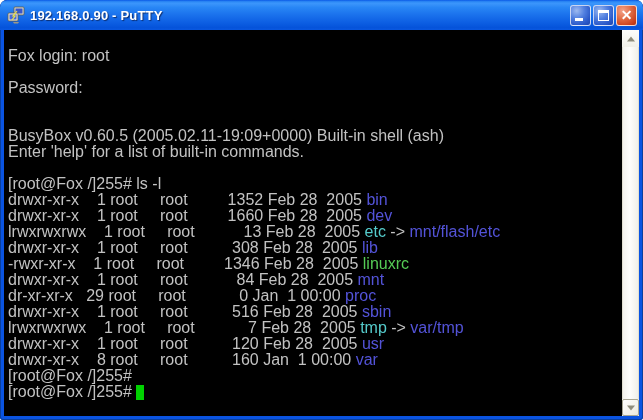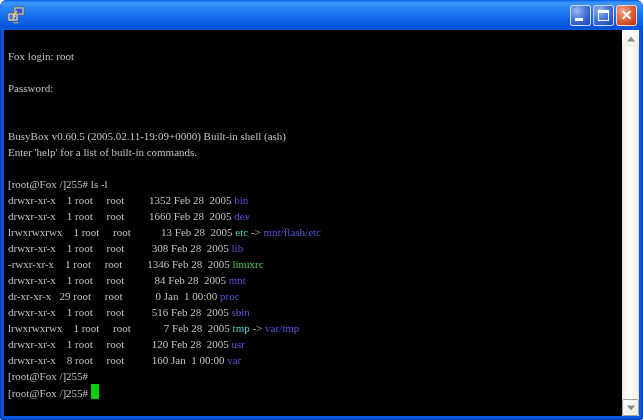--- a/index.html
+++ b/index.html
@@ -52,22 +52,22 @@
     font-family:"Liberation Sans",sans-serif;
   }
   
   .terminal{
     position:absolute;left:4px;right:4px;top:30px;bottom:4px;
     background:var(--terminal_bg,#000);
     overflow:hidden;
   }
   .term-lines{
     position:absolute;left:4px;top:2px;right:21px;bottom:0;
-    font-family:Liberation Serif, serif;
-    font-size:11px;line-height:16px;
+    font-family:Liberation Sans, sans-serif;
+    font-size:16px;line-height:16px;
     color:var(--terminal_fg,#c2c2c2);
     white-space:pre;
   }
   .tline{height:16px;}
   .c-dir{color:var(--dir,#5353d8);margin-top:16px;}
   .c-link{color:var(--link,#55cccc);}
   .c-exec{color:var(--exec,#55cc55);}
   .cursor{
     display:inline-block;width:8px;height:15px;
     background:var(--cursor,#00d200);vertical-align:text-bottom;
@@ -113,20 +113,21 @@
 
   <div class="titlebar">
     <svg class="app-icon" viewBox="0 0 18 18">
       <rect x="7" y="1" width="10" height="8" rx="1" fill="#d9d7c8" stroke="#5a5a50" stroke-width="0.8"></rect>
       <rect x="8.5" y="2.5" width="7" height="5" fill="#3856c8"></rect>
       <rect x="1" y="7" width="10" height="8" rx="1" fill="#e6e4d6" stroke="#5a5a50" stroke-width="0.8"></rect>
       <rect x="2.5" y="8.5" width="7" height="5" fill="#4a6ad8"></rect>
       <path d="M6 16 L12 16 L11 17.5 L7 17.5 Z" fill="#9a988a"></path>
       <path d="M10 5 L6 10 L8 10 L5 14" stroke="#f0e640" stroke-width="1.2" fill="none"></path>
     </svg>
+    <span class="title-text">192.168.0.90 - PuTTY</span>
     <div class="controls">
       <div class="ctrl-btn blue" title="minimize">
         <span class="glyph-min"></span>
       </div>
       <div class="ctrl-btn blue" title="maximize">
         <span class="glyph-max"></span>
       </div>
       <div class="ctrl-btn red" title="close">
         <span class="glyph-close">✕</span>
       </div>

